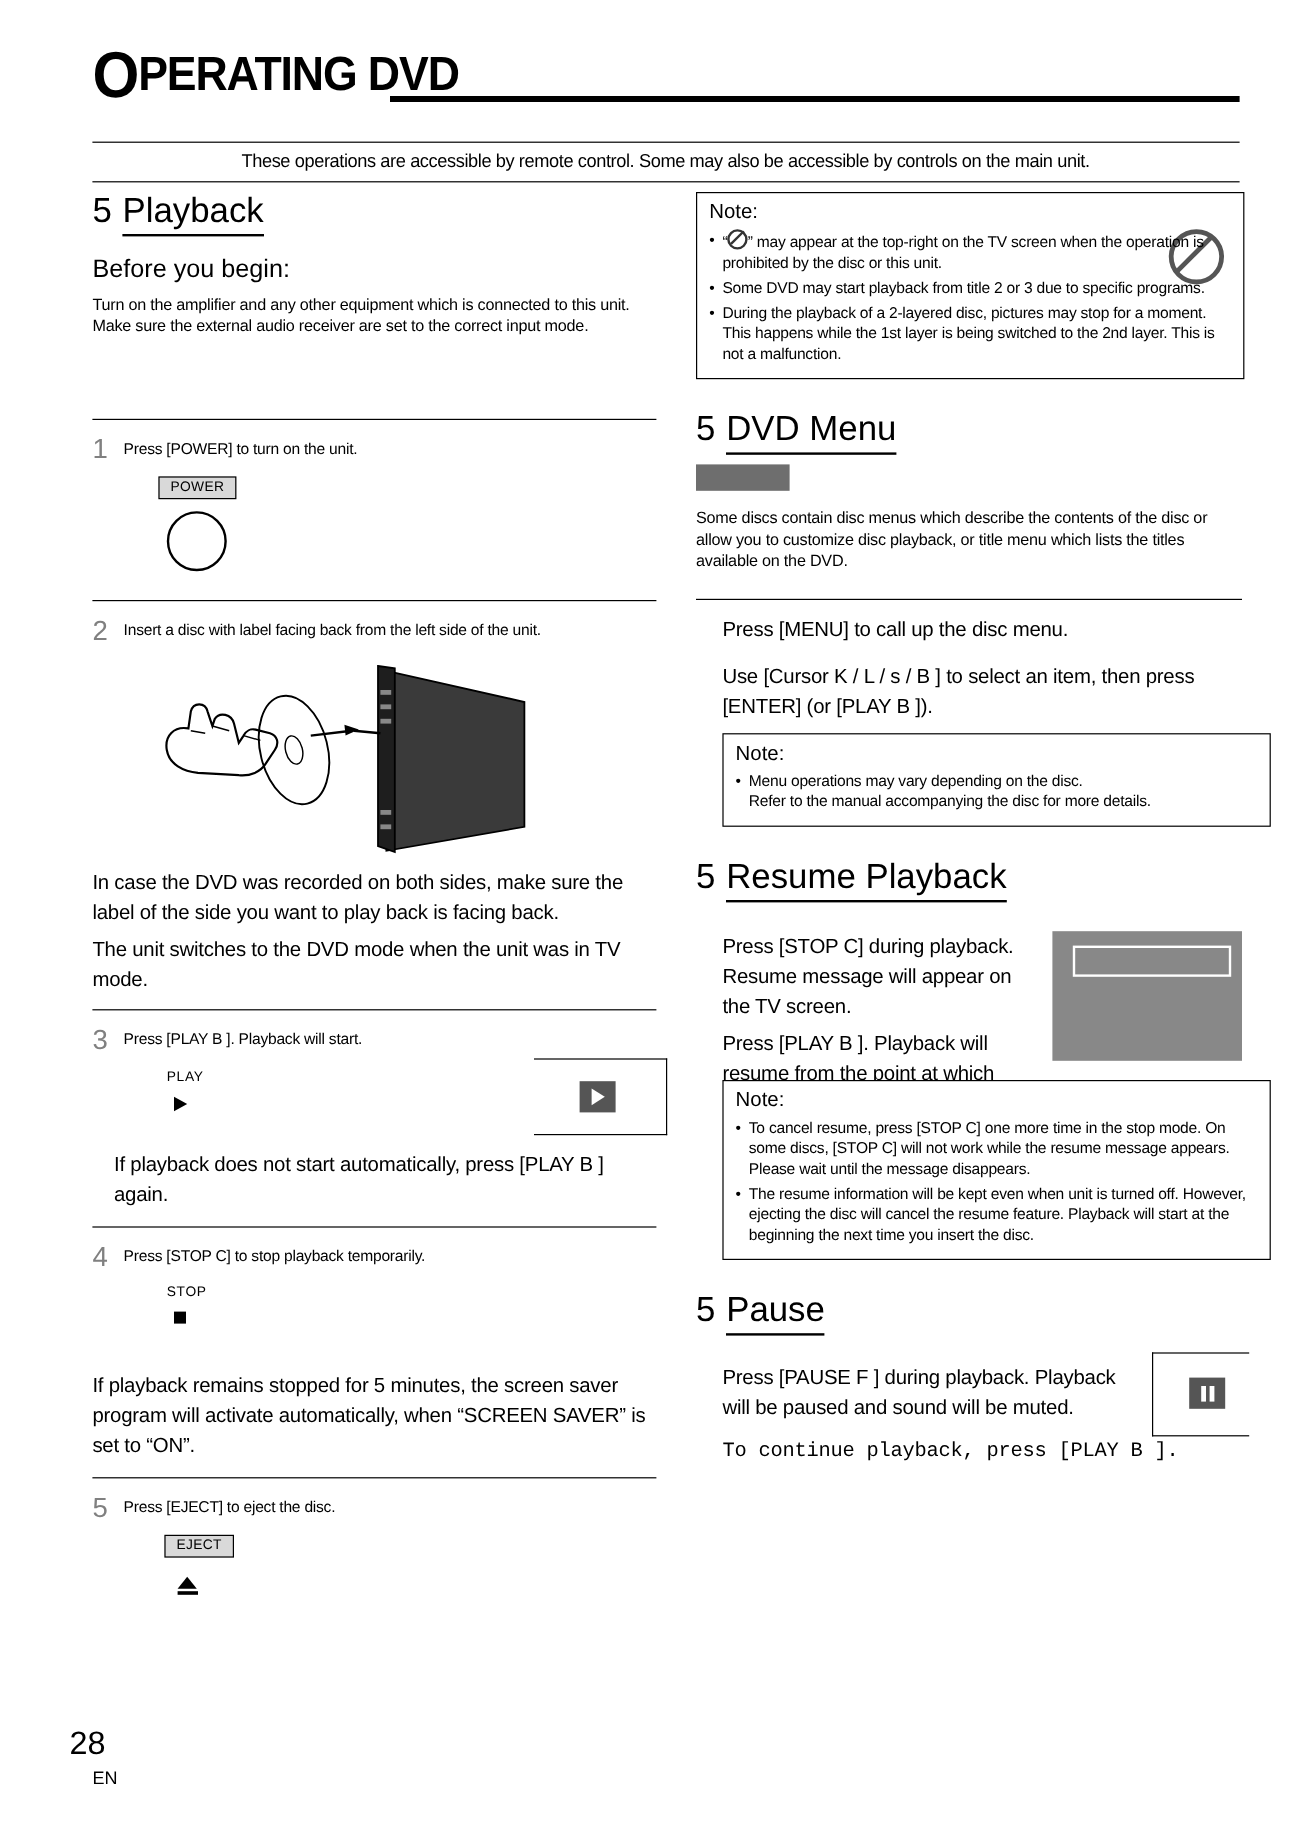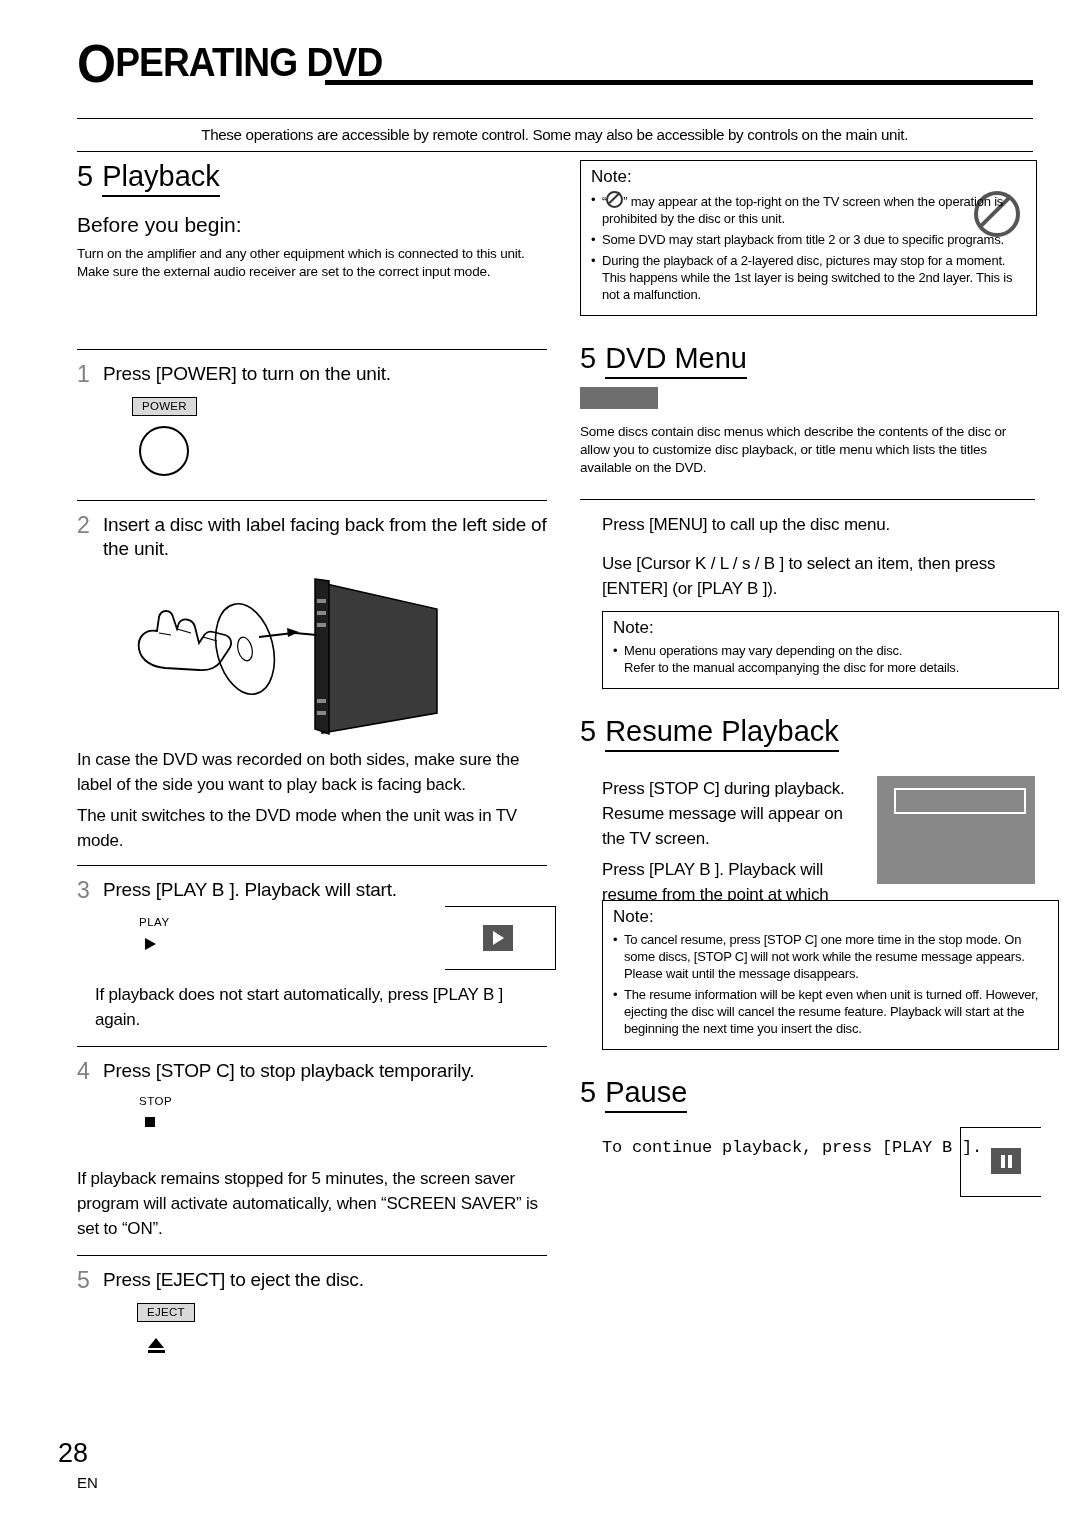--- a/index.html
+++ b/index.html
@@ -125,21 +125,21 @@
     margin-top: 12px;
   }
   .step .snum {
     font-size: 23px;
     color: #808080;
     width: 26px;
     flex: 0 0 26px;
     line-height: 24px;
   }
   .step .stext {
-    font-size: 19px;
+    font-size: 13px;
     line-height: 24px;
     letter-spacing: -0.2px;
   }
   .hr {
     border-top: 1px solid #000;
     margin: 10px 0 0 0;
     height: 0;
   }
 
   
@@ -515,20 +515,21 @@
         <li>The resume information will be kept even when unit is turned off. However, ejecting the disc will cancel the resume feature. Playback will start at the beginning the next time you insert the disc.</li>
       </ul>
     </div>
 
     <h2 class="sec-head" style="margin-top:26px;">
       <span class="num">5</span>
       <span class="txt">Pause</span>
     </h2>
 
     <div style="position:relative;margin-top:22px;">
+      <p class="body-lg" style="margin-left:22px;width:345px;">Press [PAUSE F ] during playback. Playback will be paused and sound will be muted.</p>
       <div style="position:absolute;left:380px;top:-8px;width:80px;height:68px;border:1px solid #000;border-right:none;">
         <div class="icon-box" style="position:absolute;left:30px;top:20px;">
           <span class="pause-bars">
               <i></i>
               <i></i>
             </span>
         </div>
       </div>
       <p class="body-lg" style="margin-left:22px;margin-top:12px;font-family:Liberation Mono, monospace;">To continue playback, press [PLAY B ].</p>
     </div>

